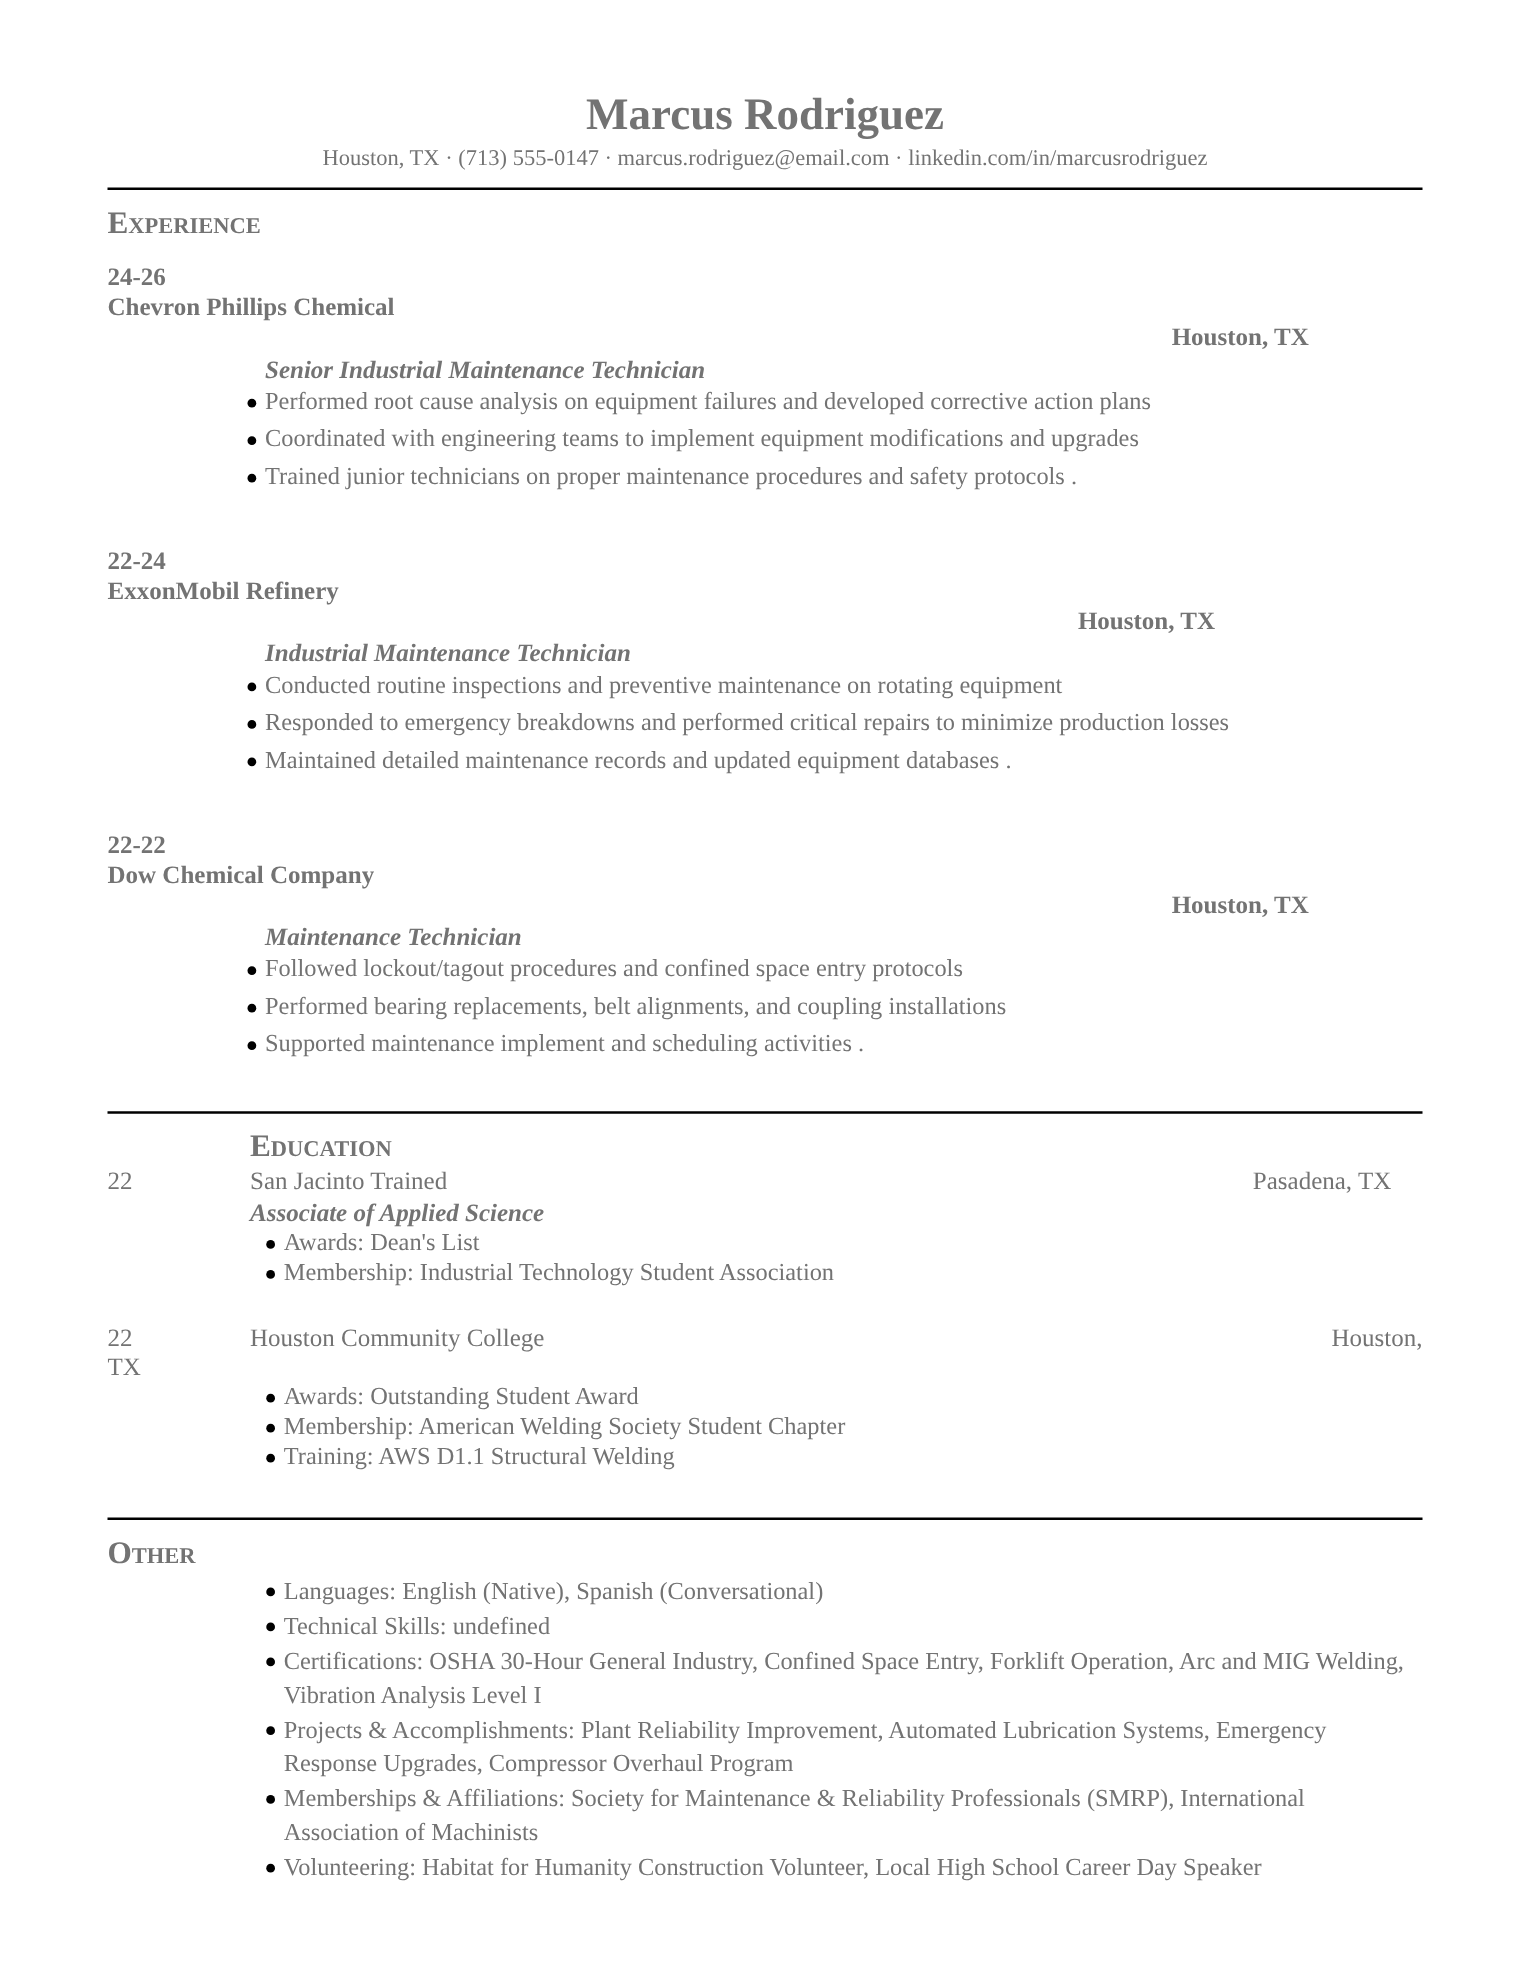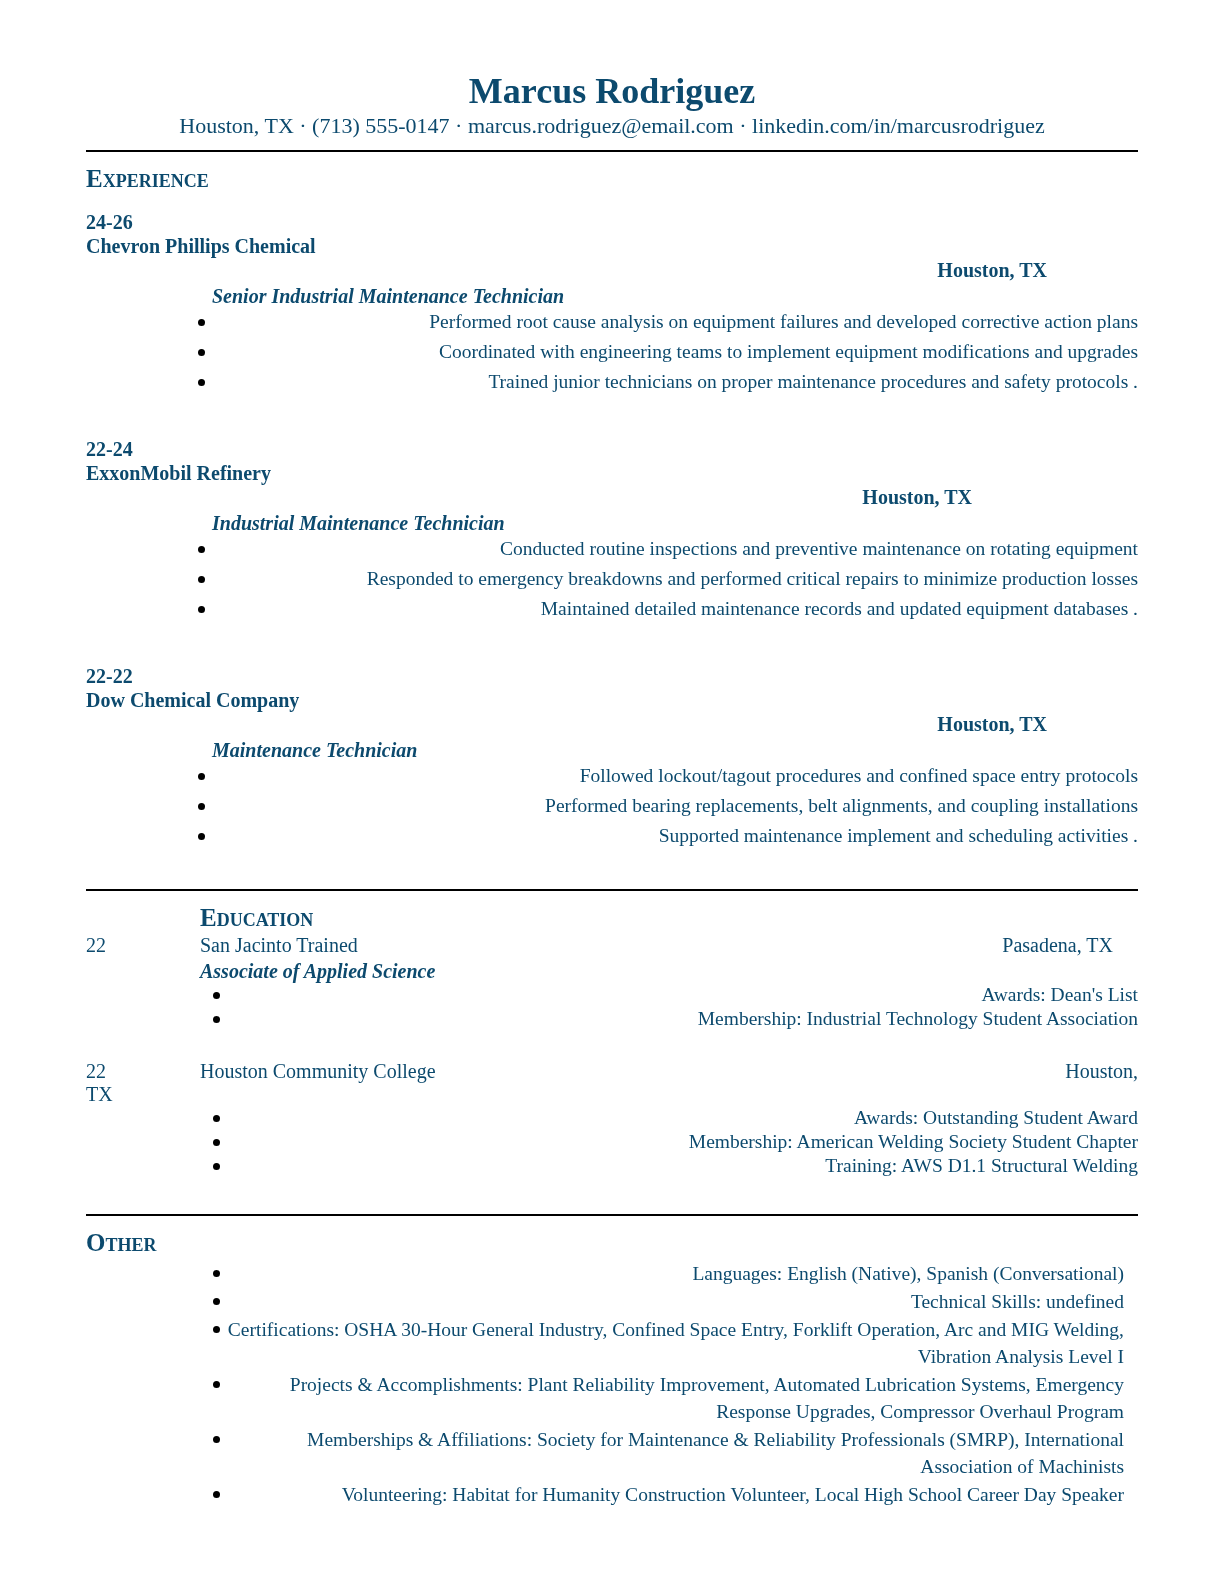--- a/index.html
+++ b/index.html
@@ -1,35 +1,35 @@
 <!DOCTYPE html>
 <html><head>
 <meta charset="utf-8">
 <style>
   html,body { margin:0; padding:0; background:#888; }
   .page {
     position:relative;
     width:1224px; height:1584px;
     margin:0 auto;
     background:#ffffff;
-    color:#0c4a6e;
+    color:#737373;
     font-family:"Liberation Serif","DejaVu Serif",serif;
     overflow:hidden;
   }
   .content { padding:70px 86px 0 86px; }
 
   
   .name {
     text-align:center;
     font-size:36px; font-weight:bold;
     line-height:42px;
   }
   .contact {
     text-align:center;
-    font-size:22px;
+    font-size:18px;
     line-height:24px;
     margin-top:2px;
   }
   .rule {
     border:none;
     border-top:2px solid #000;
     margin:12px 0 0 0;
   }
 
   
@@ -62,21 +62,20 @@
     margin-left:126px;
     margin-top:2px;
     font-size:20px; line-height:24px;
     font-weight:bold; font-style:italic;
   }
   ul.bullets {
     list-style:none;
     margin:4px 0 0 0;
     padding:0 0 0 112px;
     font-size:19.5px;
-    text-align:right;
   }
   ul.bullets li {
     position:relative;
     padding-left:14px;
     line-height:20px;
     margin-bottom:10px;
   }
   ul.bullets li:last-child { margin-bottom:0; }
   ul.bullets li::before {
     content:"";

